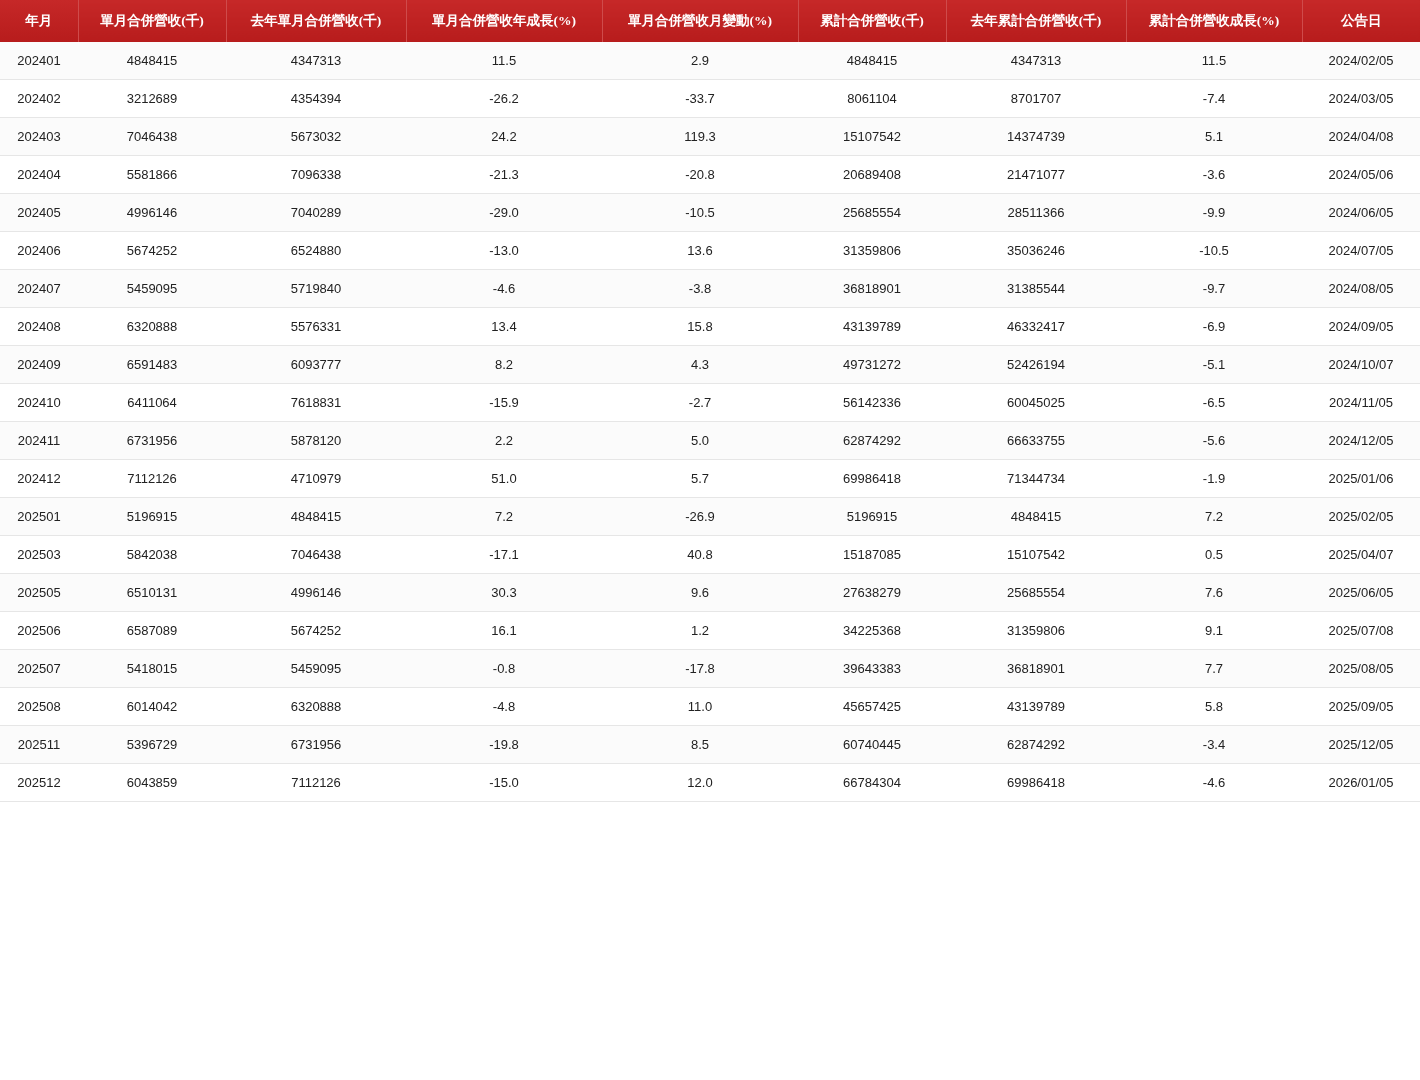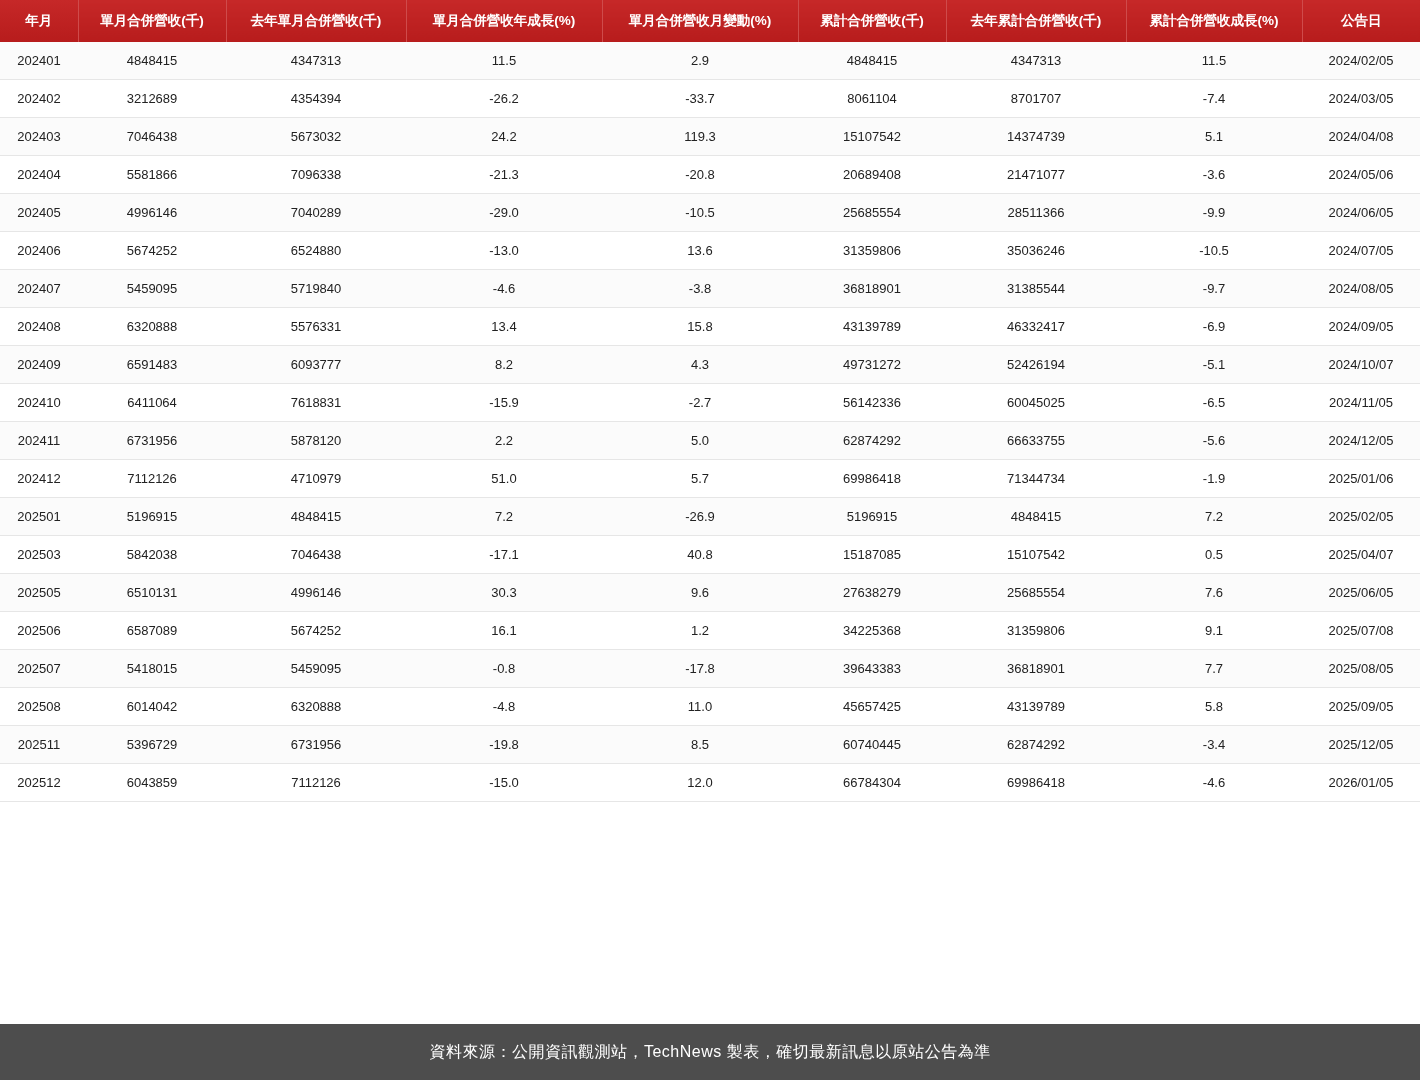--- a/index.html
+++ b/index.html
@@ -53,20 +53,21 @@
   table.revenue thead th {
     background: linear-gradient(180deg, #c62828 0%, #b71c1c 100%);
     background-color: #bb2026;
     color: #ffffff;
     font-size: 13.5px;
     font-weight: bold;
     padding: 12px 16px;
     text-align: center;
     border-right: 1px solid #cf4b4b;
     white-space: nowrap;
+    font-family: Liberation Serif, serif;
   }
   table.revenue thead th:last-child { border-right: none; }
 
   table.revenue tbody td {
     font-size: 13px;
     color: #222222;
     text-align: center;
     padding: 11px 8px;
     border-bottom: 1px solid #e6e6e6;
     white-space: nowrap;
@@ -355,17 +356,14 @@
           <td>-15.0</td>
           <td>12.0</td>
           <td>66784304</td>
           <td>69986418</td>
           <td>-4.6</td>
           <td>2026/01/05</td>
         </tr>
       </tbody>
   </table>
 
-  <div class="footer">
-    <span>資料來源：公開資訊觀測站，TechNews 製表，確切最新訊息以原站公告為準</span>
-  </div>
 
 </div>
 
 </body></html>

